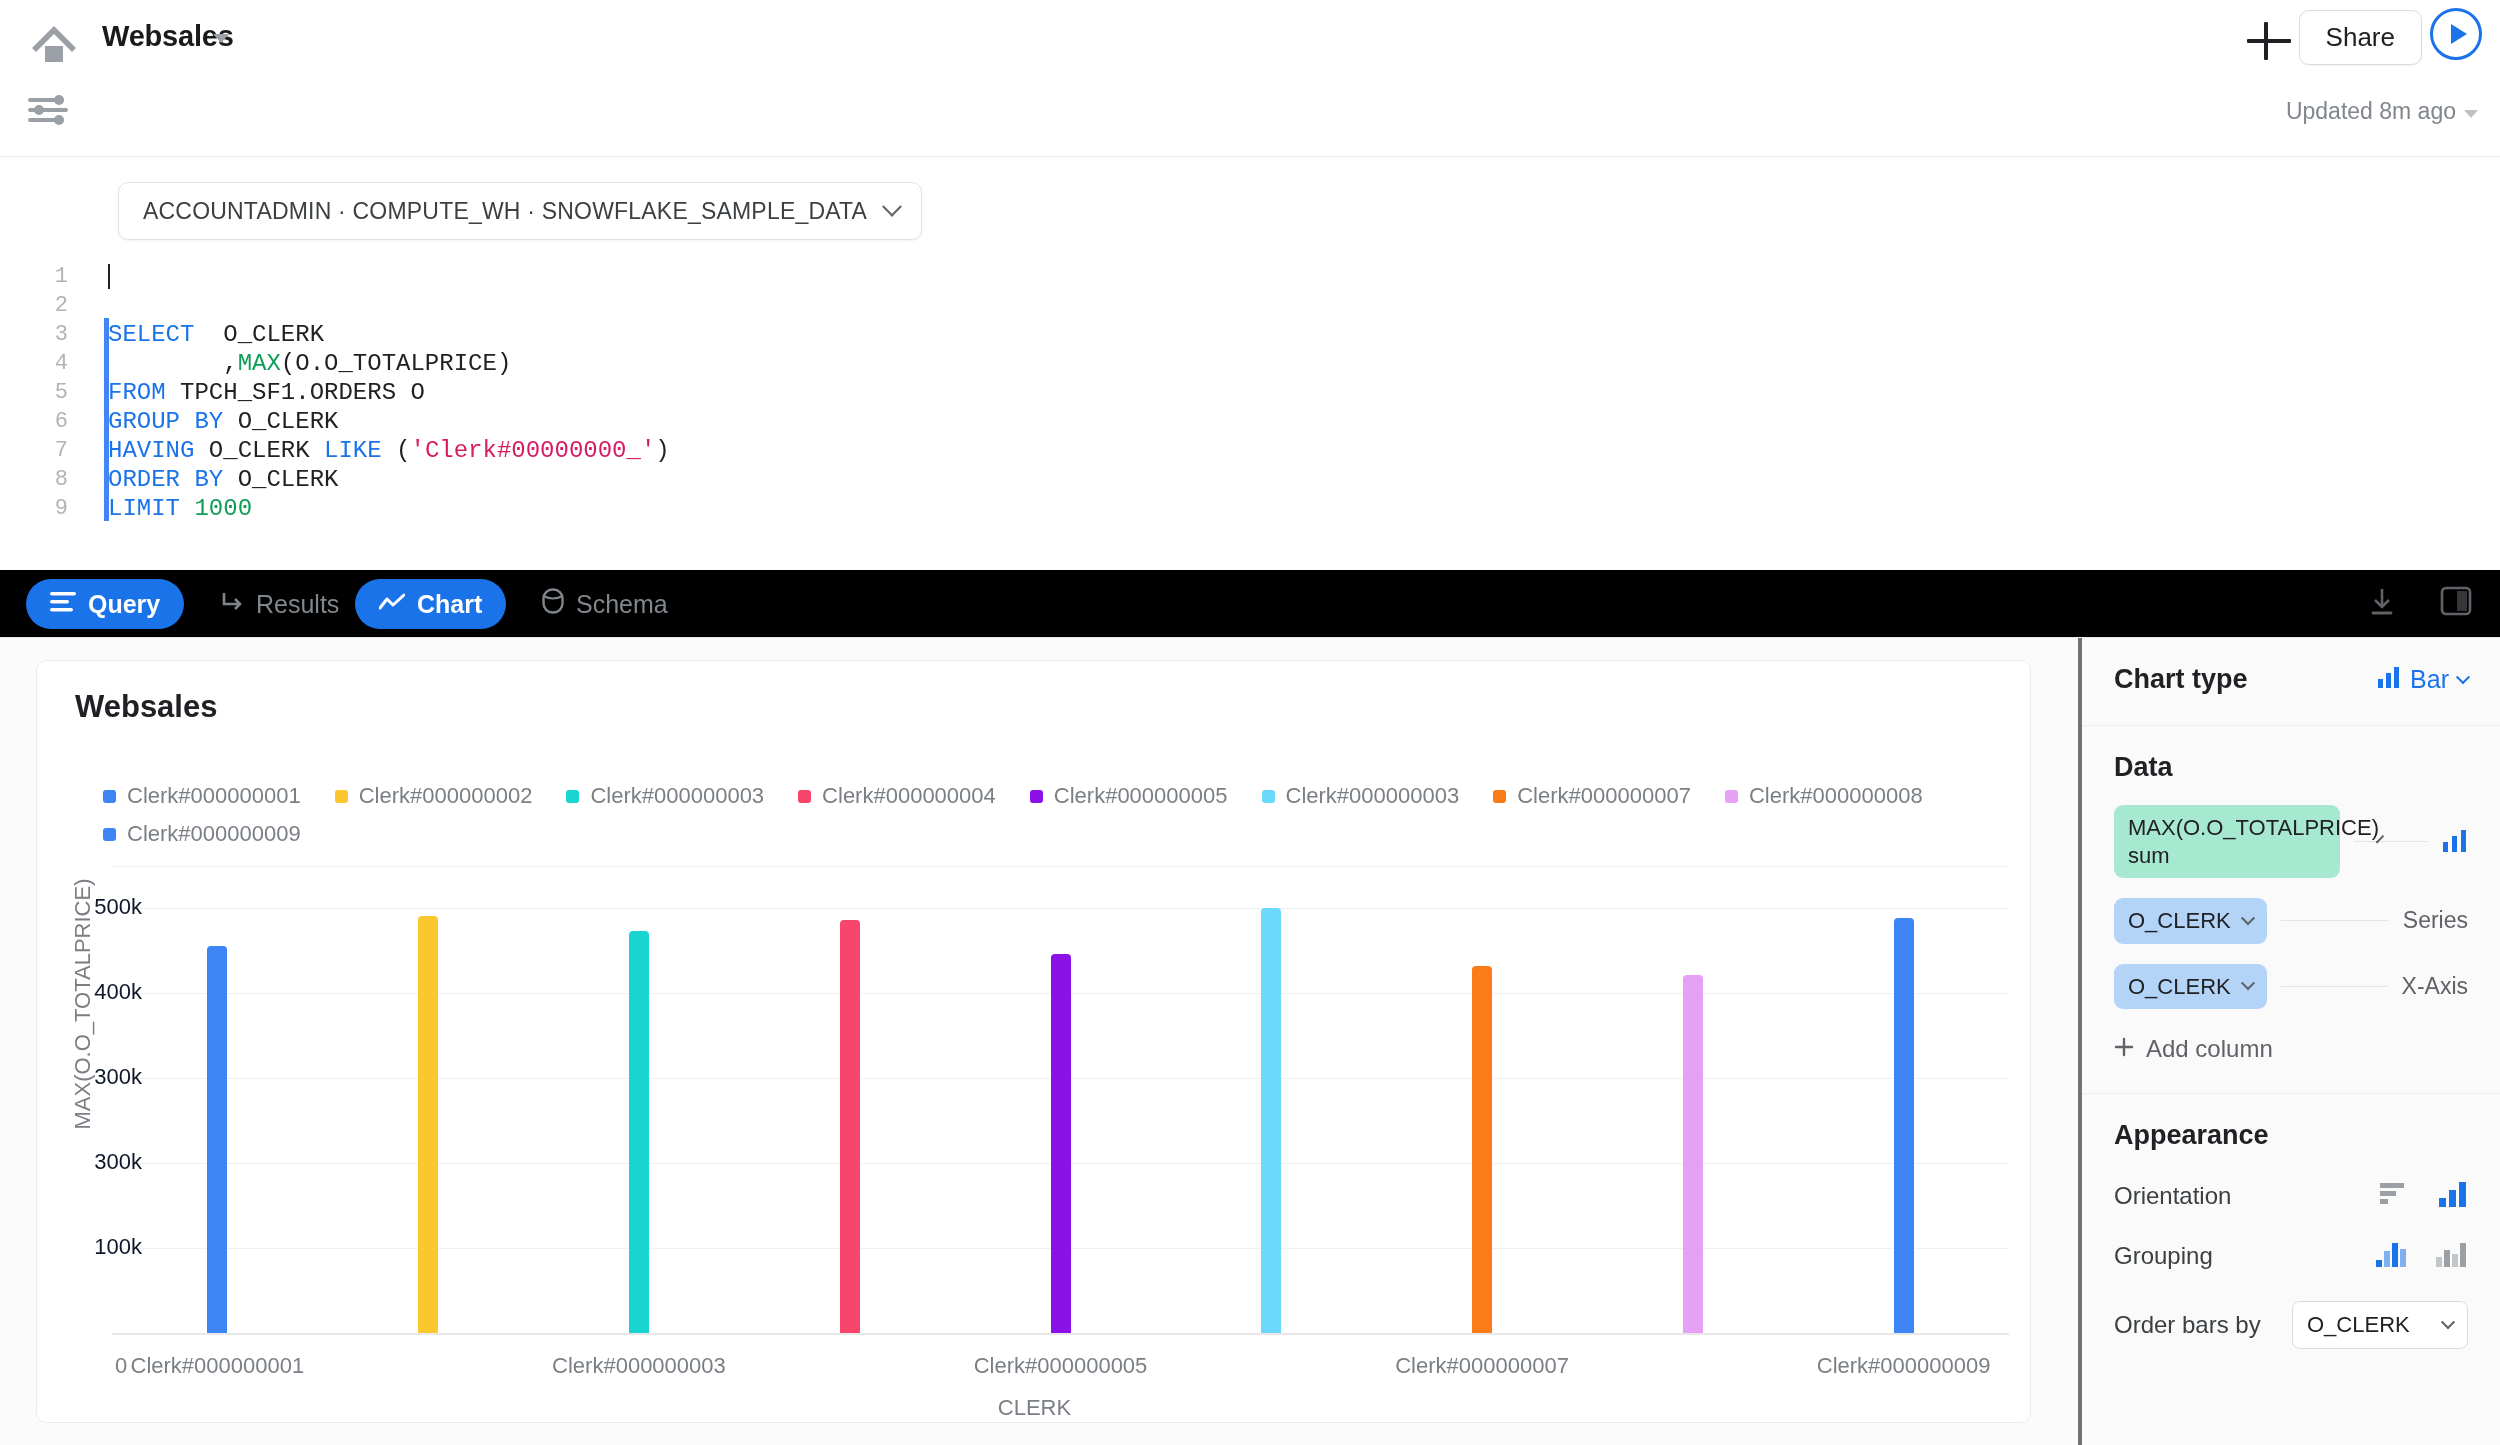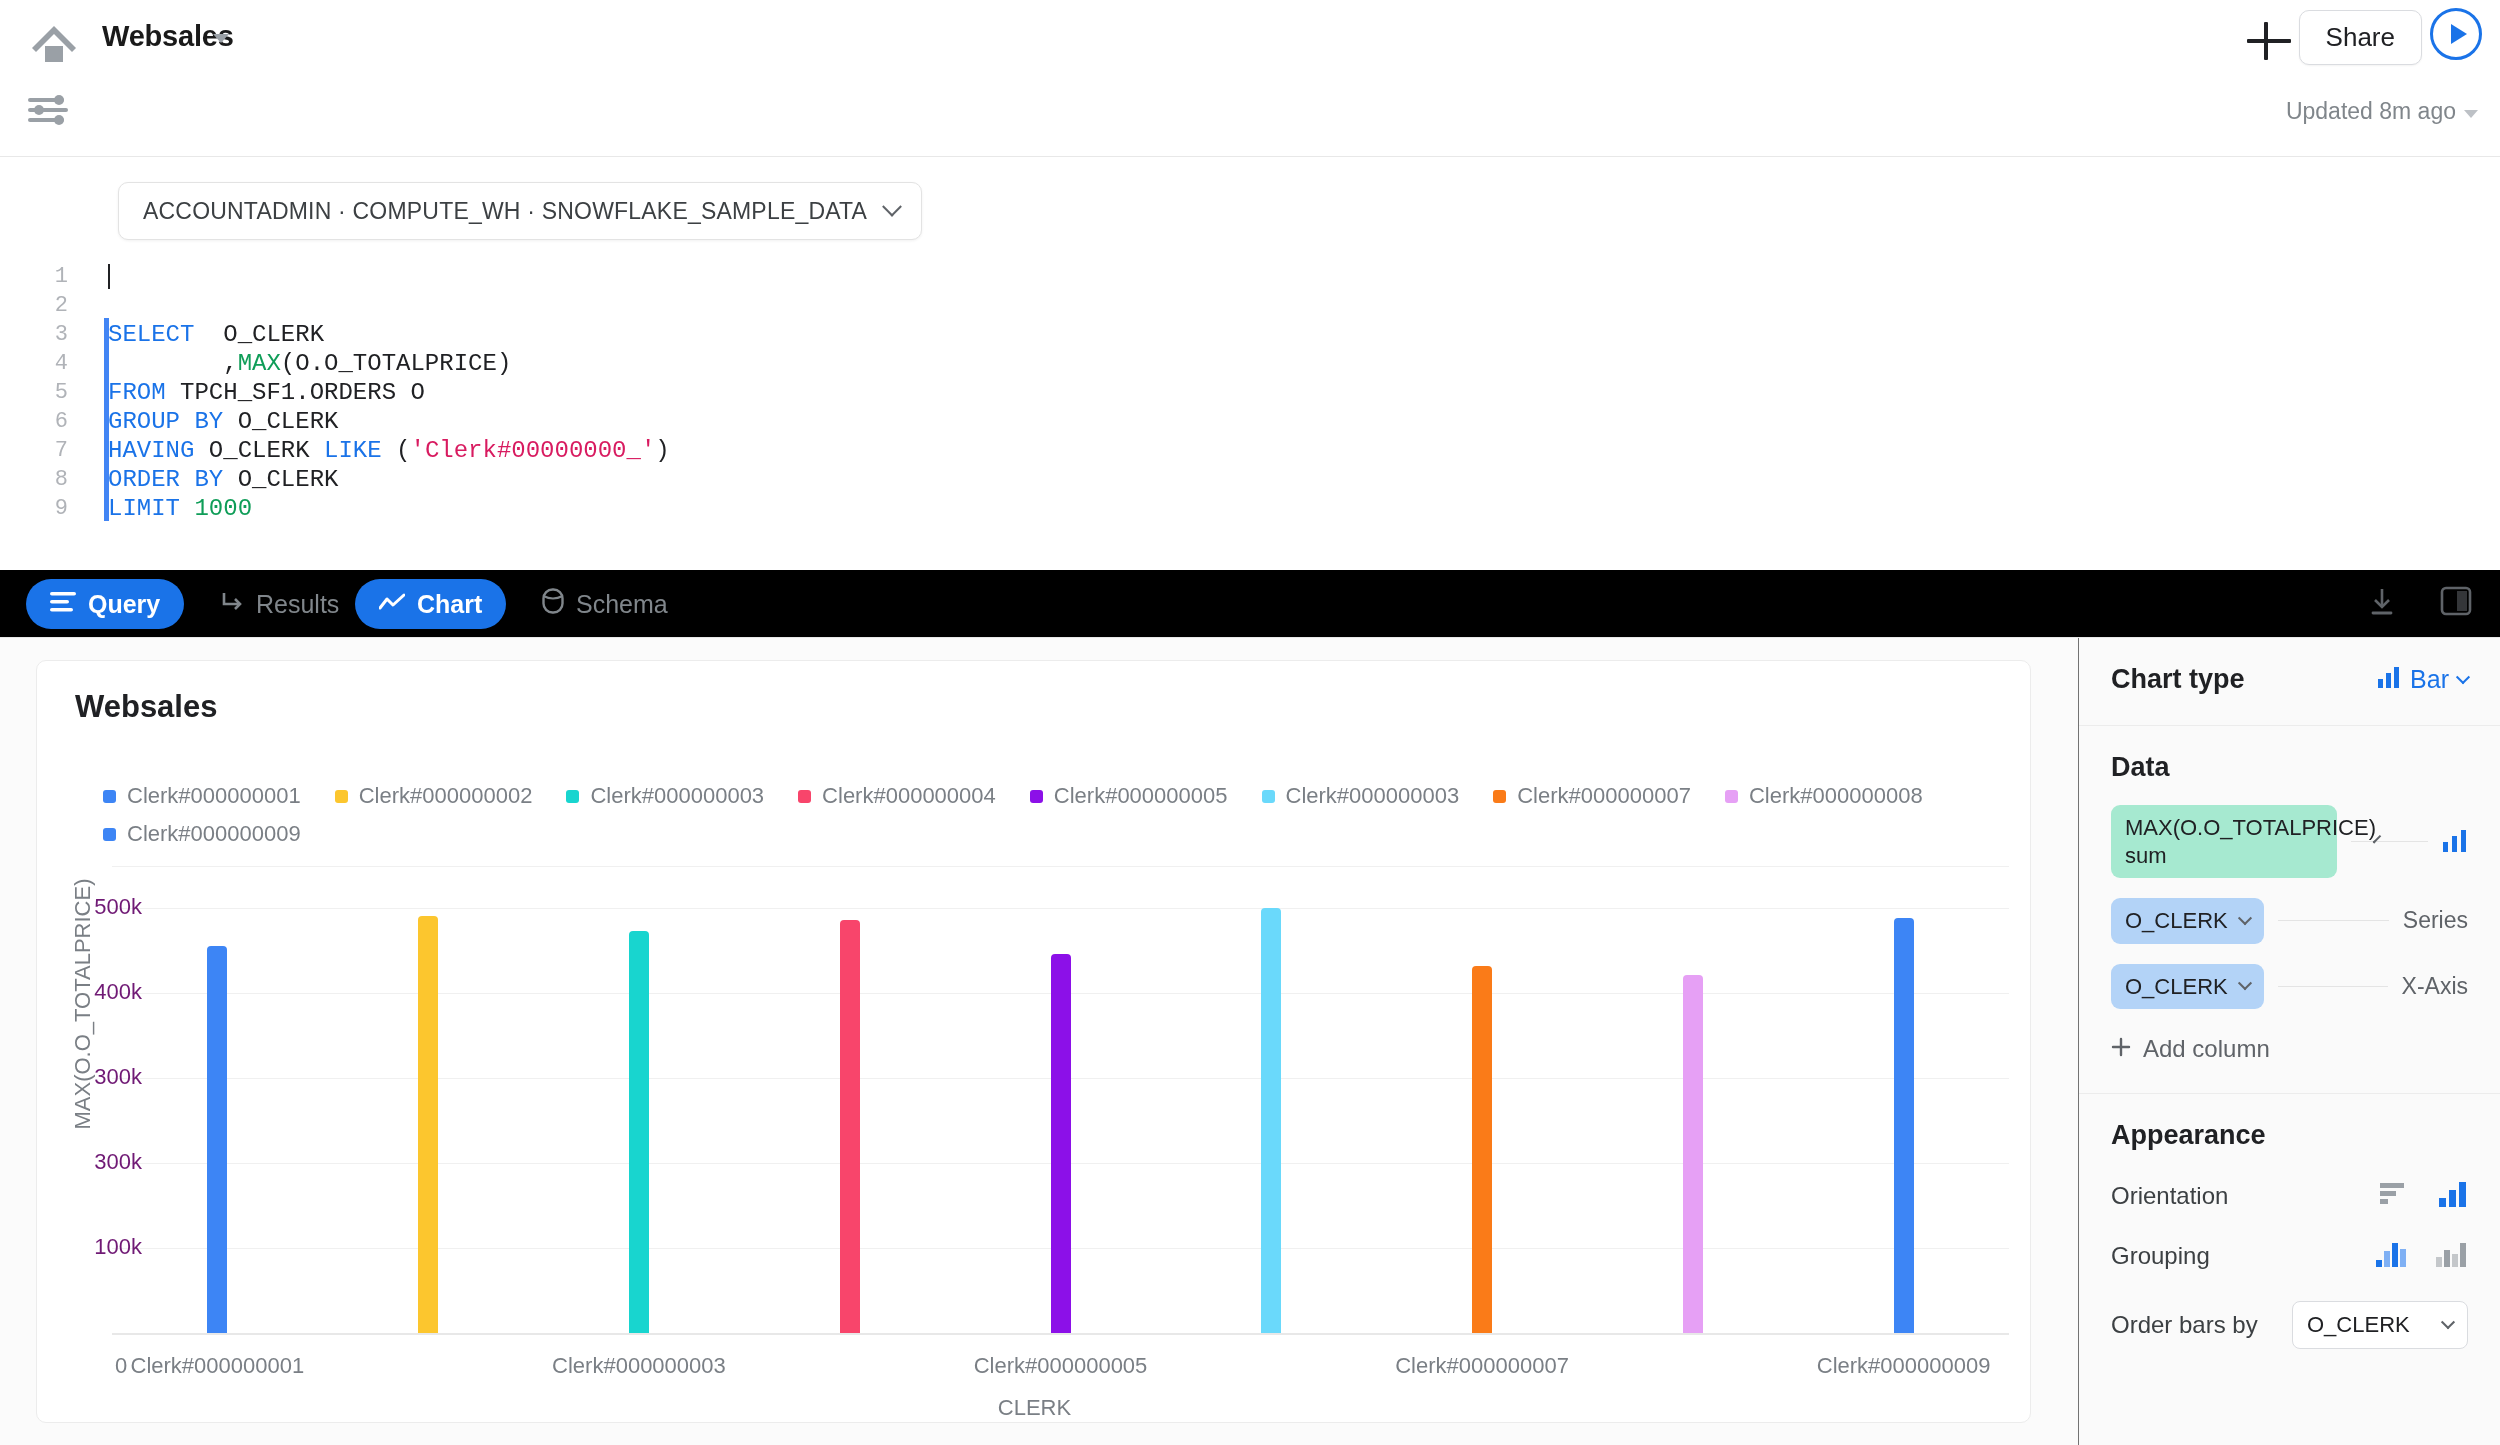--- a/index.html
+++ b/index.html
@@ -136,36 +136,36 @@
   .legend-dot { width: 13px; height: 13px; border-radius: 3px; }
 
   .plot { position: absolute; left: 0; top: 0; width: 1995px; height: 763px; }
   .ylabel {
     position: absolute; left: -104px; top: 330px; width: 300px;
     transform: rotate(-90deg); text-align: center;
     font-size: 22px; color: #7a7f85;
   }
   .ytick {
     position: absolute; right: 1890px; width: 120px; text-align: right;
-    font-size: 22px; color: #701a75;
+    font-size: 22px; color: #0f172a;
   }
   .gridline { position: absolute; left: 75px; width: 1897px; height: 1px; background: #f0f0f0; }
   .axisline { position: absolute; left: 75px; width: 1897px; height: 1.5px; background: #e8e8e8; }
   .bar { position: absolute; width: 20px; border-radius: 4px 4px 0 0; }
   .xtick { position: absolute; font-size: 22px; color: #7a7f85; transform: translateX(-50%); }
   .zerolabel { position: absolute; font-size: 22px; color: #7a7f85; }
   .xlabel {
     position: absolute; left: 0; width: 1995px; text-align: center;
     font-size: 22px; color: #7a7f85;
   }
 
   
   .panel {
     position: absolute; left: 2078px; top: 638px; width: 422px; height: 807px;
-    background: #fafafa; border-left: 1px solid #737373;
+    background: #fafafa; border-left: 4px solid #737373;
   }
   .panel-sec { border-bottom: 1px solid #ececec; padding: 26px 32px 30px 32px; }
   .sec-head {
     display: flex; align-items: center; justify-content: space-between;
   }
   .sec-title { font-size: 27px; font-weight: bold; color: #202124; }
   .chart-type-val {
     display: flex; align-items: center; gap: 9px;
     font-size: 25px; color: #1a73e8; cursor: pointer;
   }

